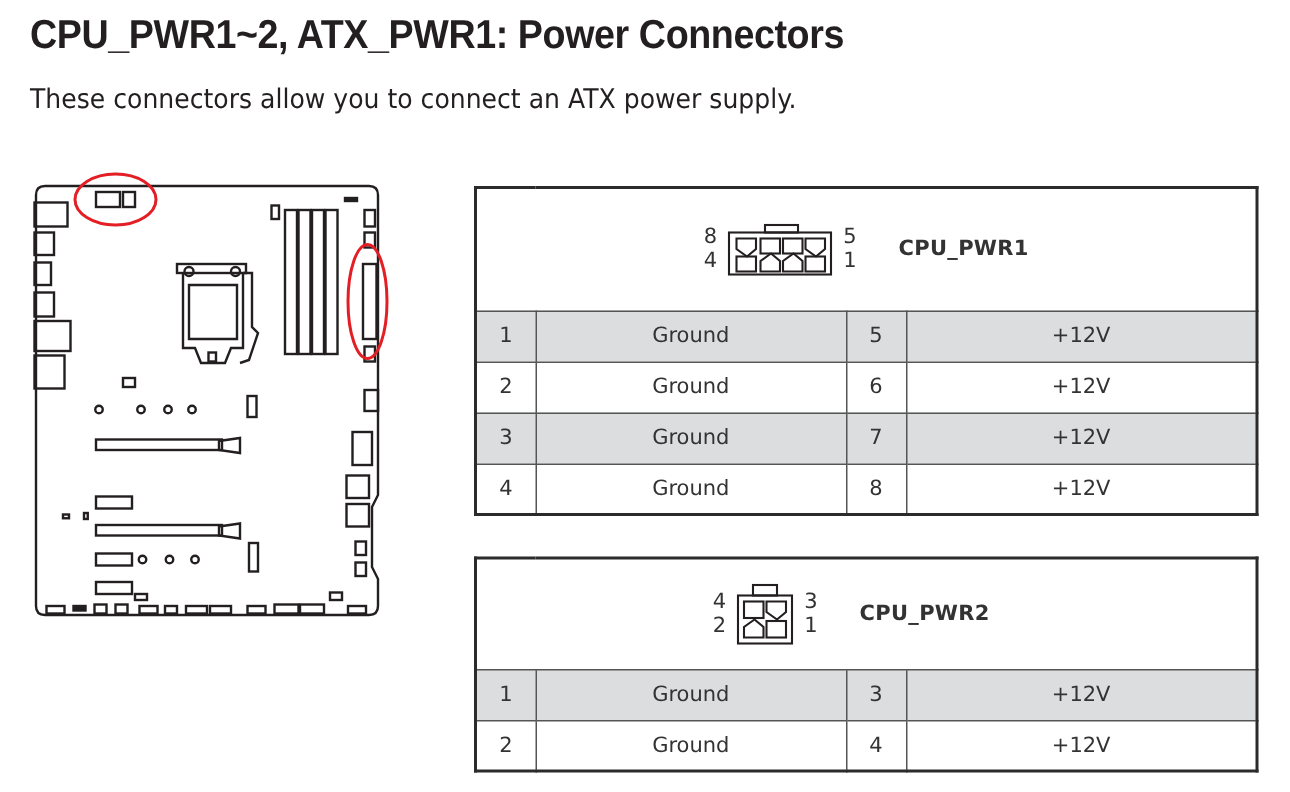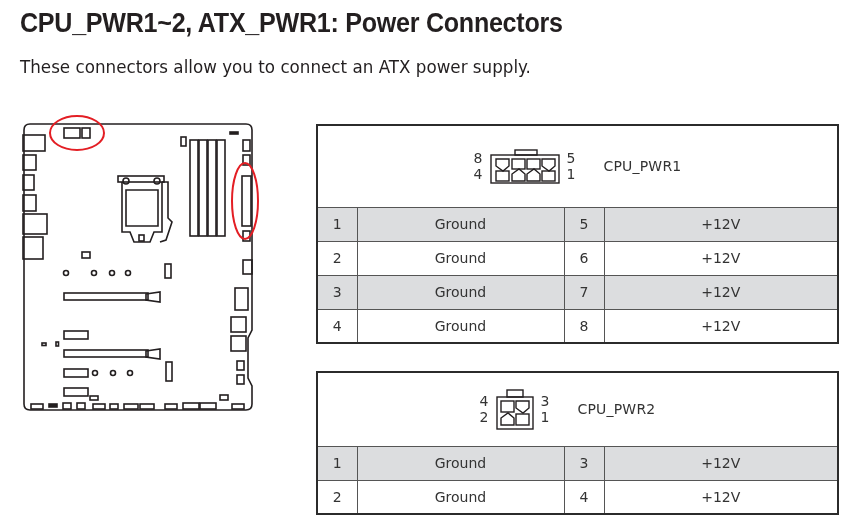--- a/index.html
+++ b/index.html
@@ -34,21 +34,21 @@
     }
     .pin-table tr.shade td { background: #dcdddf; }
     .pin-table td.header { height: 82px; background: #fff; }
     #table1 { top: 124px; }
     #table2 { top: 371px; }
 
     .hdr-inner { display: inline-flex; align-items: center; gap: 6px; position: relative; }
     .pin-nums { display: flex; flex-direction: column; font-size: 14px; line-height: 16px; color: #333; }
     .pin-nums.left { text-align: right; }
     .pin-nums.right { text-align: left; }
-    .conn-label { margin-left: 22px; font-size: 14px; color: #333; letter-spacing: 0.2px; }
+    .conn-label { margin-left: 22px; font-size: 14px; color: #333; letter-spacing: 0.2px; font-weight: bold; }
   </style>
 </head>
 <body>
 
 <div class="title">CPU_PWR1~2, ATX_PWR1: Power Connectors</div>
 <div class="subtitle">These connectors allow you to connect an ATX power supply.</div>
 
 <svg class="board" viewBox="0 110 270 310" width="270" height="310">
   <g fill="none" stroke="#231f20" stroke-width="1.6">
 

